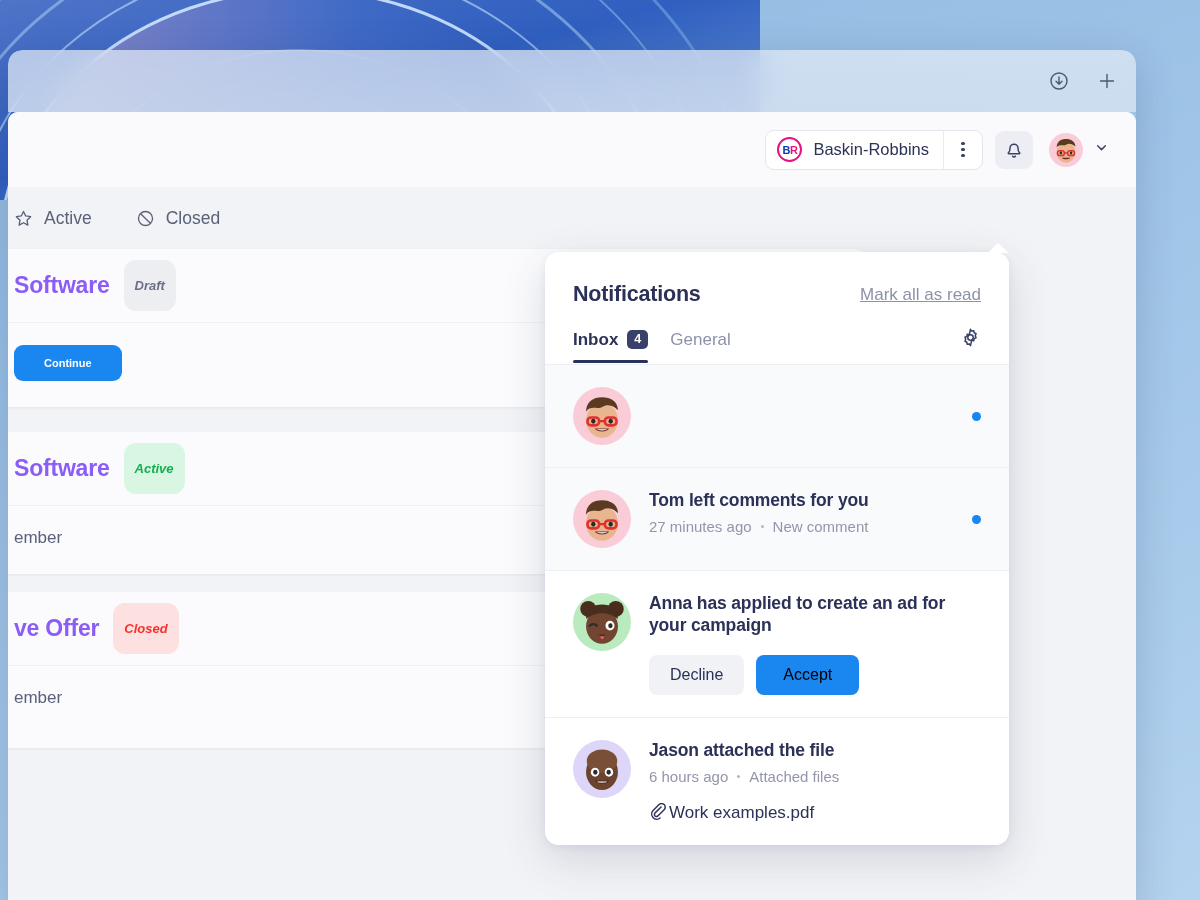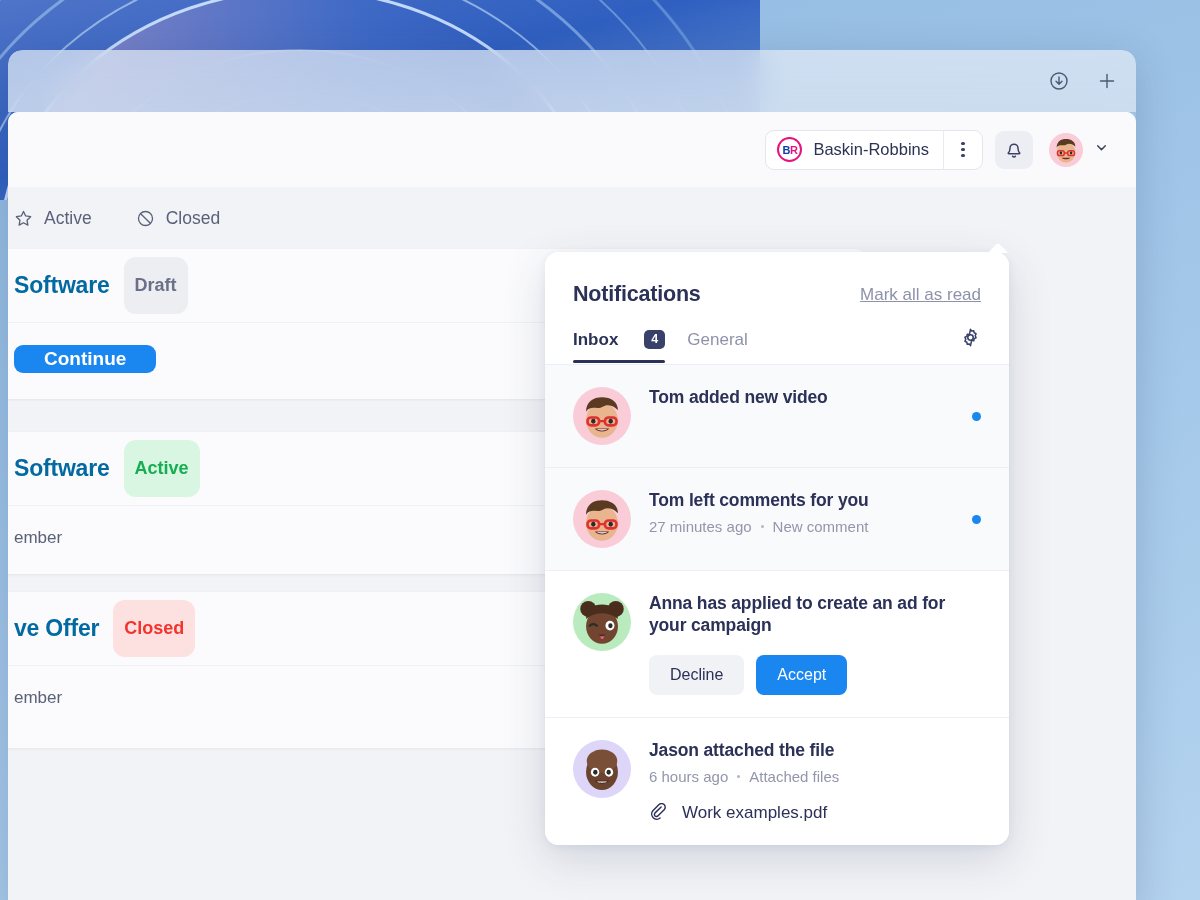--- a/index.html
+++ b/index.html
@@ -113,31 +113,31 @@
   .list-card {
     position: absolute; left: -40px; width: 900px;
     background: #fbfbfd; border-radius: 14px;
     box-shadow: 0 1px 3px rgba(40,50,90,0.07);
     overflow: hidden;
   }
   .card-head {
     display: flex; align-items: center; gap: 14px;
     height: 74px; padding: 0 46px; border-bottom: 1px solid #f0f1f5;
   }
-  .card-title { font-size: 23px; font-weight: 700; color: #0369a1; letter-spacing: -0.2px; }
+  .card-title { font-size: 23px; font-weight: 700; color: #8b5cf6; letter-spacing: -0.2px; }
   .badge-pill {
-    font-size: 18px; font-weight: 600; padding: 18px 11px; border-radius: 12px;
+    font-size: 13px; font-weight: 600; padding: 18px 11px; border-radius: 12px; font-style: italic;
   }
   .badge-draft  { background: #eceef2; color: #6a7088; }
   .badge-active { background: #d8f6e2; color: #17ae52; }
   .badge-closed { background: #fde0e0; color: #f3342e; }
   .card-body { padding: 22px 46px 26px; position: relative; min-height: 60px; }
   .btn-primary {
-    background: #1a86f0; color: #fff; border: none; font-size: 19px; font-weight: 700;
-    padding: 3px 30px; border-radius: 9px; cursor: pointer;
+    background: #1a86f0; color: #fff; border: none; font-size: 11px; font-weight: 700;
+    padding: 12px 30px; border-radius: 9px; cursor: pointer;
     font-family: "Liberation Sans", sans-serif;
   }
   .member-text { font-size: 17px; color: #5b6179; }
   #avatar-stack {
     position: absolute; right: 46px; top: 14px;
     display: flex; align-items: center;
   }
   #avatar-stack .avatar { border: 2.5px solid #fbfbfd; margin-left: -10px; }
   #avatar-stack .avatar:first-child { margin-left: 0; }
   #avatar-more { font-size: 16px; color: #4b5170; margin-left: 13px; font-weight: 500; }
@@ -165,21 +165,21 @@
     padding: 30px 28px 0 28px;
   }
   #notif-title { font-size: 21.5px; font-weight: 700; color: #2b3157; letter-spacing: -0.2px; }
   #mark-all { font-size: 17px; color: #8d92a8; cursor: pointer; text-decoration: underline; }
 
   #notif-tabs {
     display: flex; align-items: center; padding: 20px 28px 0 28px;
     position: relative; border-bottom: 1px solid #edeef2;
   }
   .ntab {
-    display: flex; align-items: center; gap: 26px; padding-bottom: 12px;
+    display: flex; align-items: center; gap: 9px; padding-bottom: 12px;
     cursor: pointer; position: relative; margin-right: 22px;
   }
   .ntab-label { font-size: 17px; color: #8d92a8; }
   .ntab.active .ntab-label { color: #2b3157; font-weight: 700; }
   .ntab.active::after {
     content: ""; position: absolute; left: 0; right: 0; bottom: -1px;
     height: 2.5px; background: #2b3157; border-radius: 2px;
   }
   #inbox-badge {
     background: #39406a; color: #fff; font-size: 12.5px; font-weight: 700;
@@ -207,26 +207,26 @@
     width: 9px; height: 9px; border-radius: 50%; background: #1a86f0;
     align-self: center; flex: none; margin-left: 6px;
   }
   .notif-actions { display: flex; gap: 12px; margin-top: 18px; }
   .btn-decline {
     background: #f1f2f6; color: #2b3157; border: none; border-radius: 8px;
     font-size: 16px; padding: 11px 21px; cursor: pointer; font-weight: 400;
     font-family: "Liberation Sans", sans-serif;
   }
   .btn-accept {
-    background: #1a86f0; color: #ffffff; border: none; border-radius: 8px;
-    font-size: 16px; padding: 11px 21px; cursor: pointer; font-weight: 400;
+    background: #1a86f0; color: #000000; border: none; border-radius: 8px;
+    font-size: 16px; padding: 11px 27px; cursor: pointer; font-weight: 400;
     font-family: "Liberation Sans", sans-serif;
   }
   .attachment {
-    display: flex; align-items: center; gap: 13px; margin-top: 18px; cursor: pointer;
+    display: flex; align-items: center; margin-top: 18px; cursor: pointer;
   }
   .attachment-name { font-size: 17px; color: #2b3157; }
 </style>
 </head>
 <body>
 
 <div id="desktop">
   <div id="wallpaper-art">
     <svg width="760" height="200" viewBox="0 0 760 200" xmlns="http://www.w3.org/2000/svg">
       <defs>
@@ -447,21 +447,20 @@
                 <rect x="10" y="21" width="8" height="5.5" rx="2.5" fill="none" stroke="#e03131" stroke-width="1.8"></rect>
                 <rect x="22" y="21" width="8" height="5.5" rx="2.5" fill="none" stroke="#e03131" stroke-width="1.8"></rect>
                 <path d="M18 23.5h4" stroke="#e03131" stroke-width="1.6"></path>
                 <ellipse cx="14" cy="23.6" rx="1.5" ry="1.7" fill="#2b2b2b"></ellipse>
                 <ellipse cx="26" cy="23.6" rx="1.5" ry="1.7" fill="#2b2b2b"></ellipse>
                 <path d="M15 28.6c1.8 2.8 8.2 2.8 10 0z" fill="#6b2b2b"></path>
                 <path d="M16.5 29.2h7c-.6 1-6.4 1-7 0z" fill="#fff"></path>
               </svg>
             </div>
             <div class="notif-body">
-              <div class="notif-title-txt">Tom added new video</div>
             </div>
             <span class="unread-dot"></span>
           </div>
 
           <div class="notif-item unread">
             <div class="avatar" style="width:58px;height:58px;background:#f9ccd8;">
               <svg viewBox="0 0 40 40" width="58" height="58">
                 <ellipse cx="20" cy="23" rx="11" ry="12" fill="#e8b58e"></ellipse>
                 <path d="M9 17c0-7 5-10 11-10s11 3 11 9c0 0-3-3.5-7-3.5-3 0-4 2-7 2-2.6 0-5.5-1-8 2.5z" fill="#5b3a22"></path>
                 <rect x="10" y="21" width="8" height="5.5" rx="2.5" fill="none" stroke="#e03131" stroke-width="1.8"></rect>

